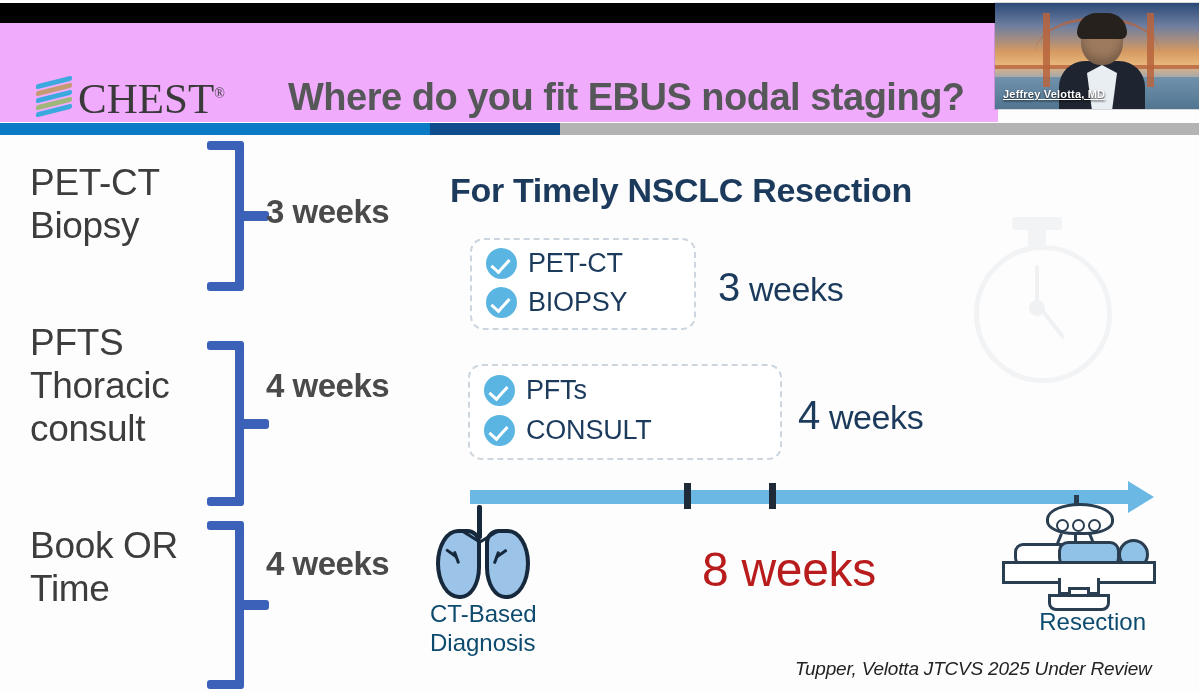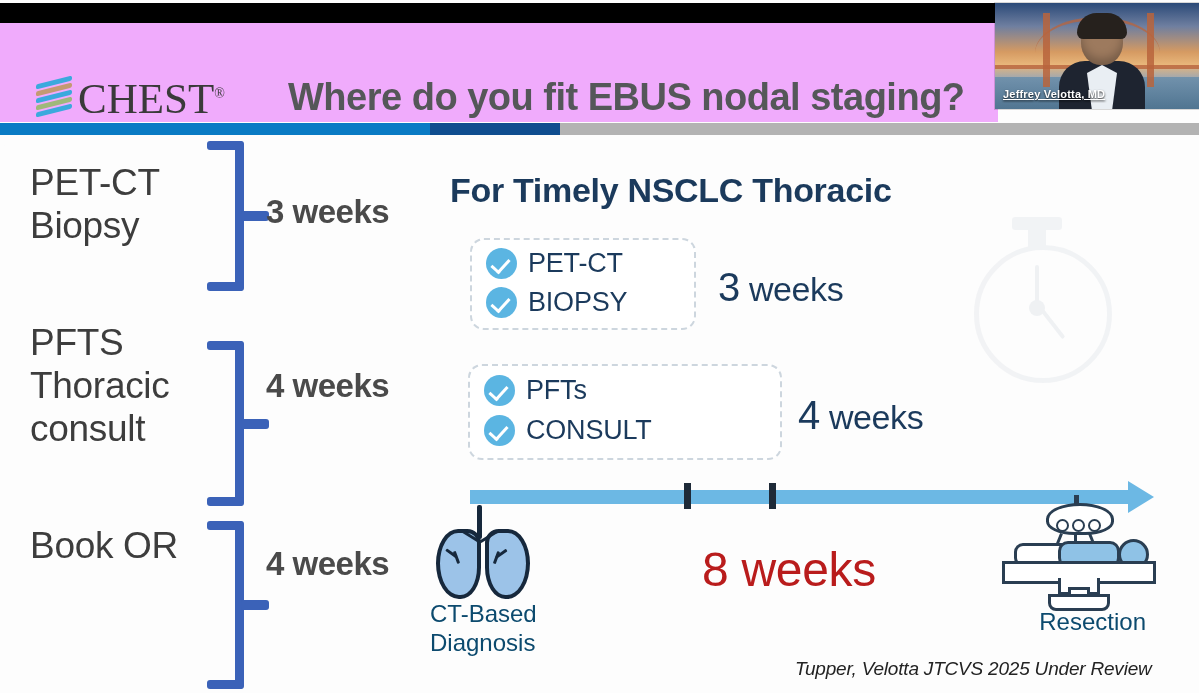--- a/index.html
+++ b/index.html
@@ -219,20 +219,21 @@
         <div>PET-CT</div>
         <div>Biopsy</div>
       </div>
       <div class="lrow r2">
         <div>PFTS</div>
         <div>Thoracic</div>
         <div>consult</div>
       </div>
       <div class="lrow r3">
         <div>Book OR</div>
+        <div>Time</div>
       </div>
     </div>
 
     <div class="brace b1">
       <div class="vline"></div>
         <div class="cap top"></div>
         <div class="cap bot"></div>
       <div class="tongue" style="top:50%"></div>
     </div>
     <div class="brace b2">
@@ -247,21 +248,21 @@
         <div class="cap bot"></div>
       <div class="tongue" style="top:50%"></div>
     </div>
 
     <div class="wk w1">3 weeks</div>
     <div class="wk w2">4 weeks</div>
     <div class="wk w3">4 weeks</div>
 
     <div class="right-panel">
 
-      <div class="panel-title">For Timely NSCLC Thoracic</div>
+      <div class="panel-title">For Timely NSCLC Resection</div>
 
       <div class="clock-wm">
         <div class="top-knob"></div>
           <div class="stem"></div>
         <div class="face"></div>
           <div class="hand-m"></div>
           <div class="hand-h"></div>
           <div class="hub"></div>
       </div>
 

